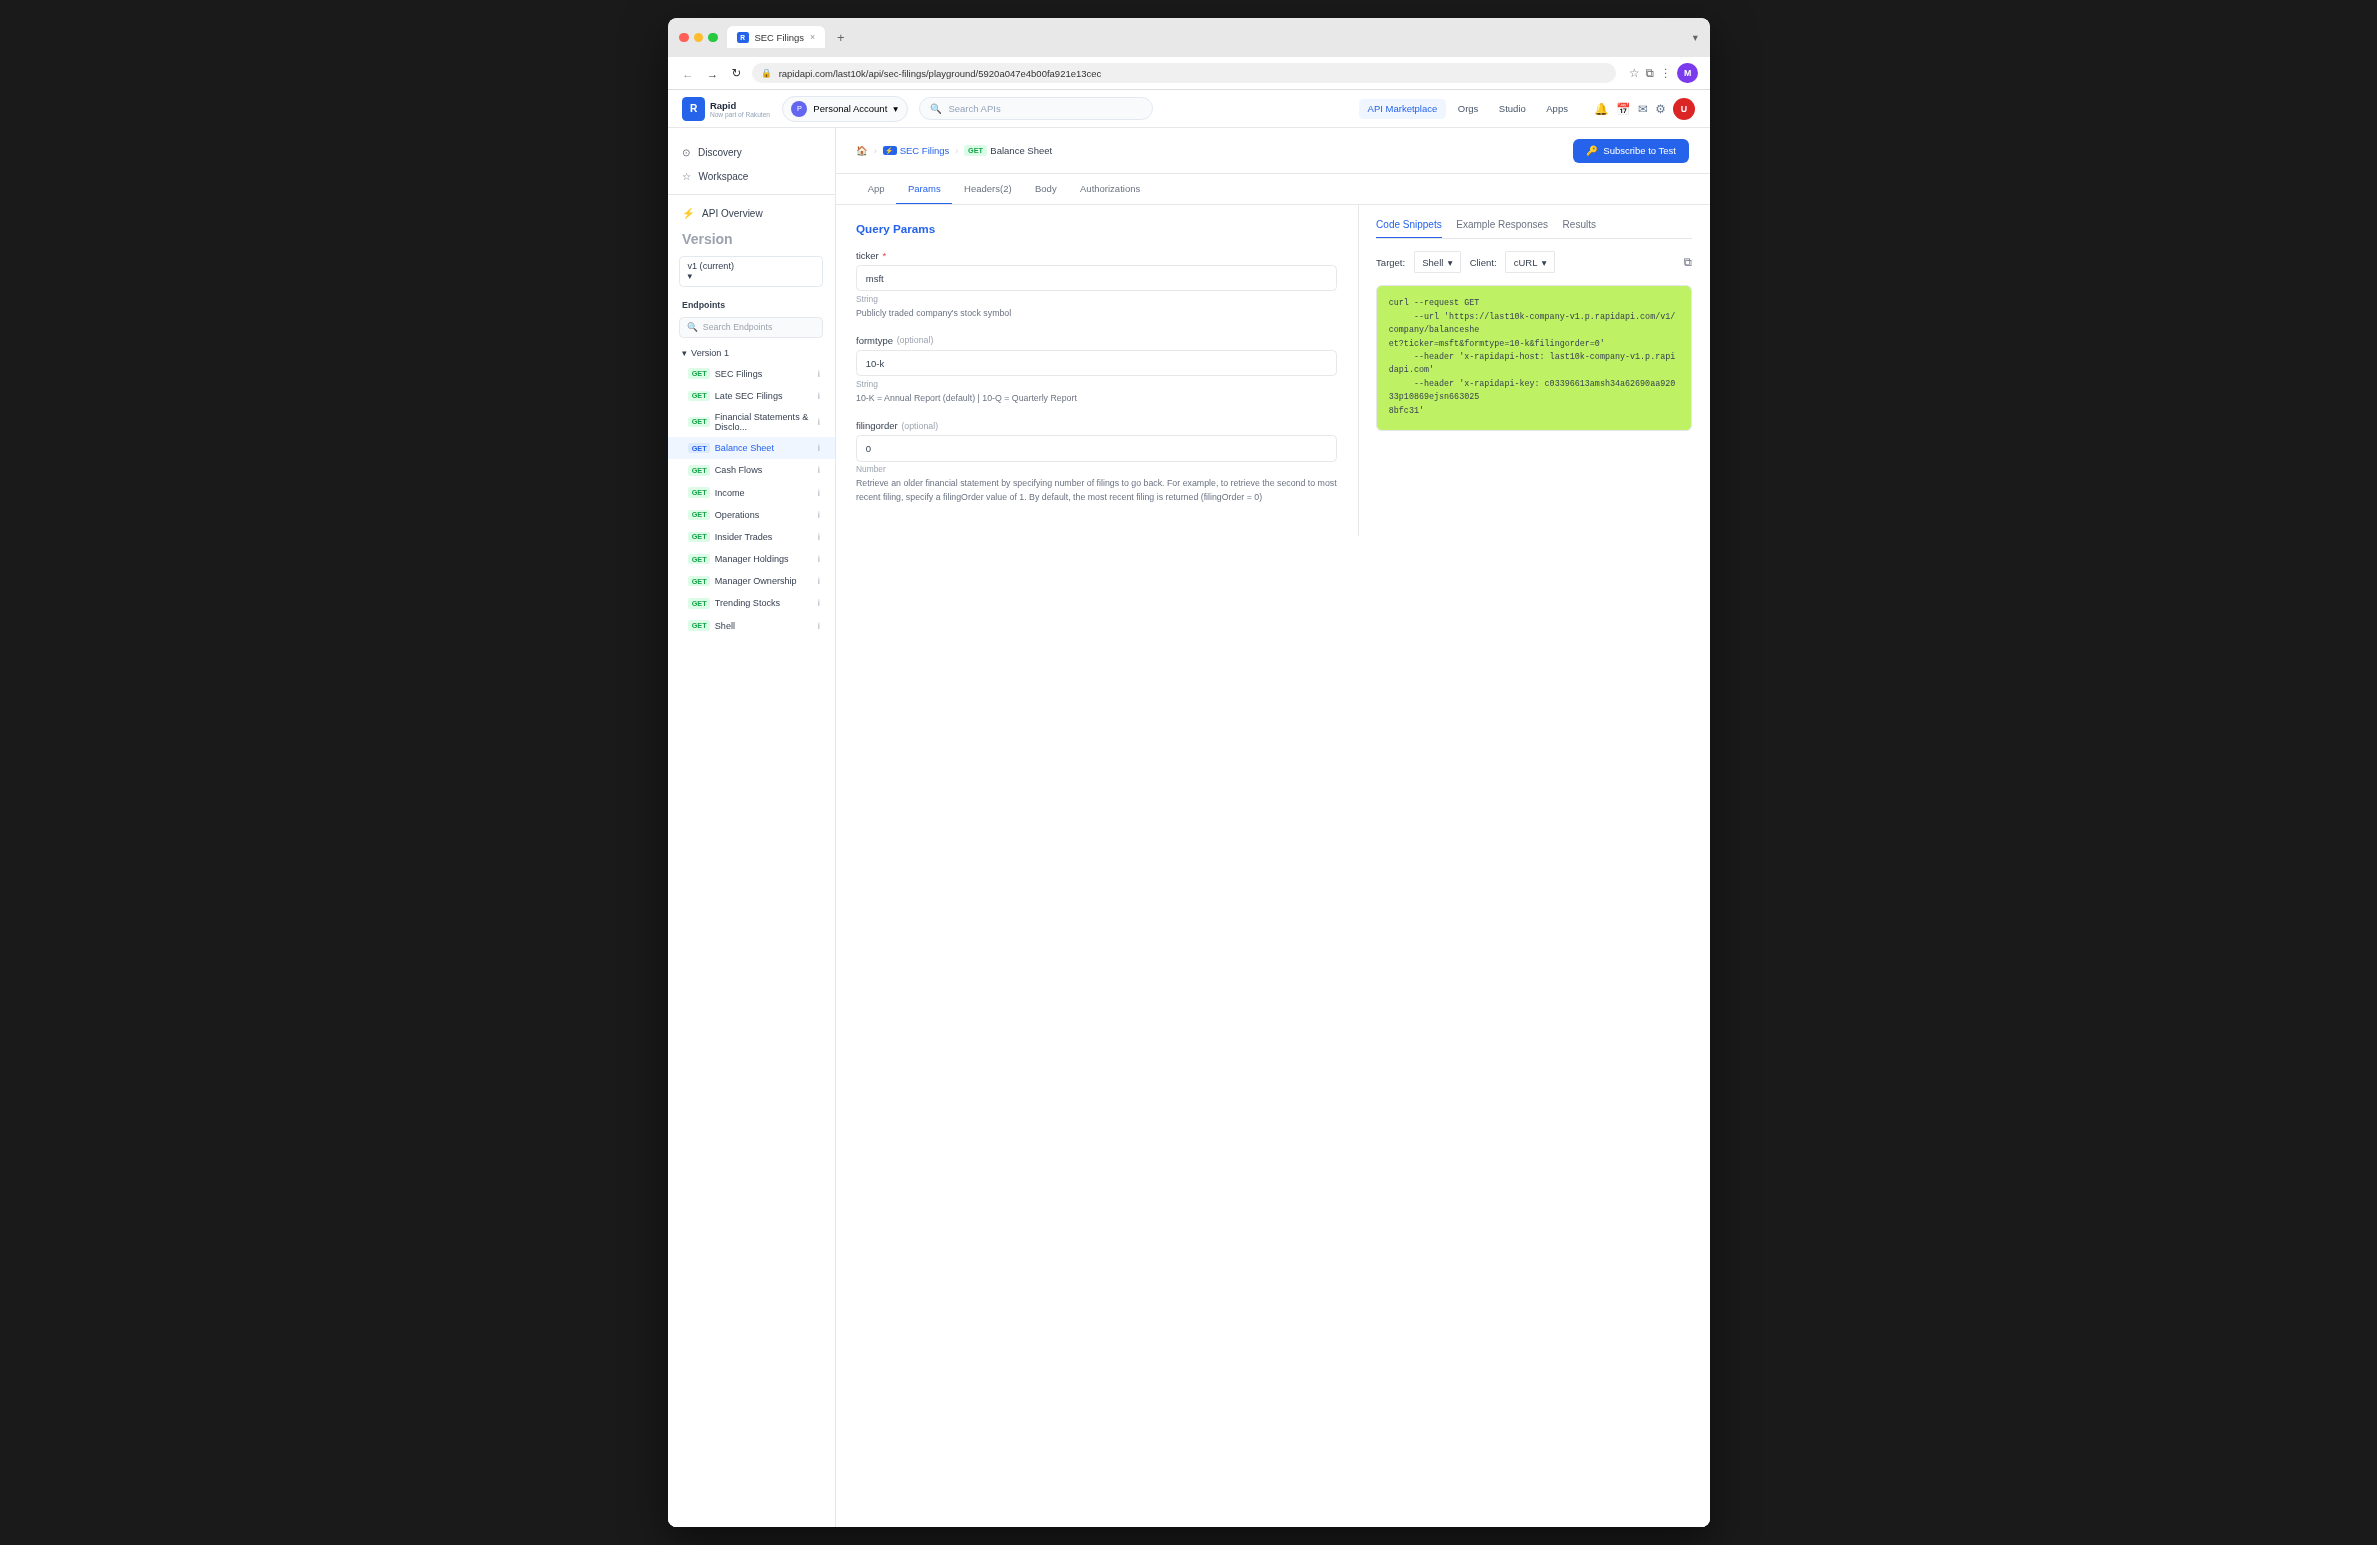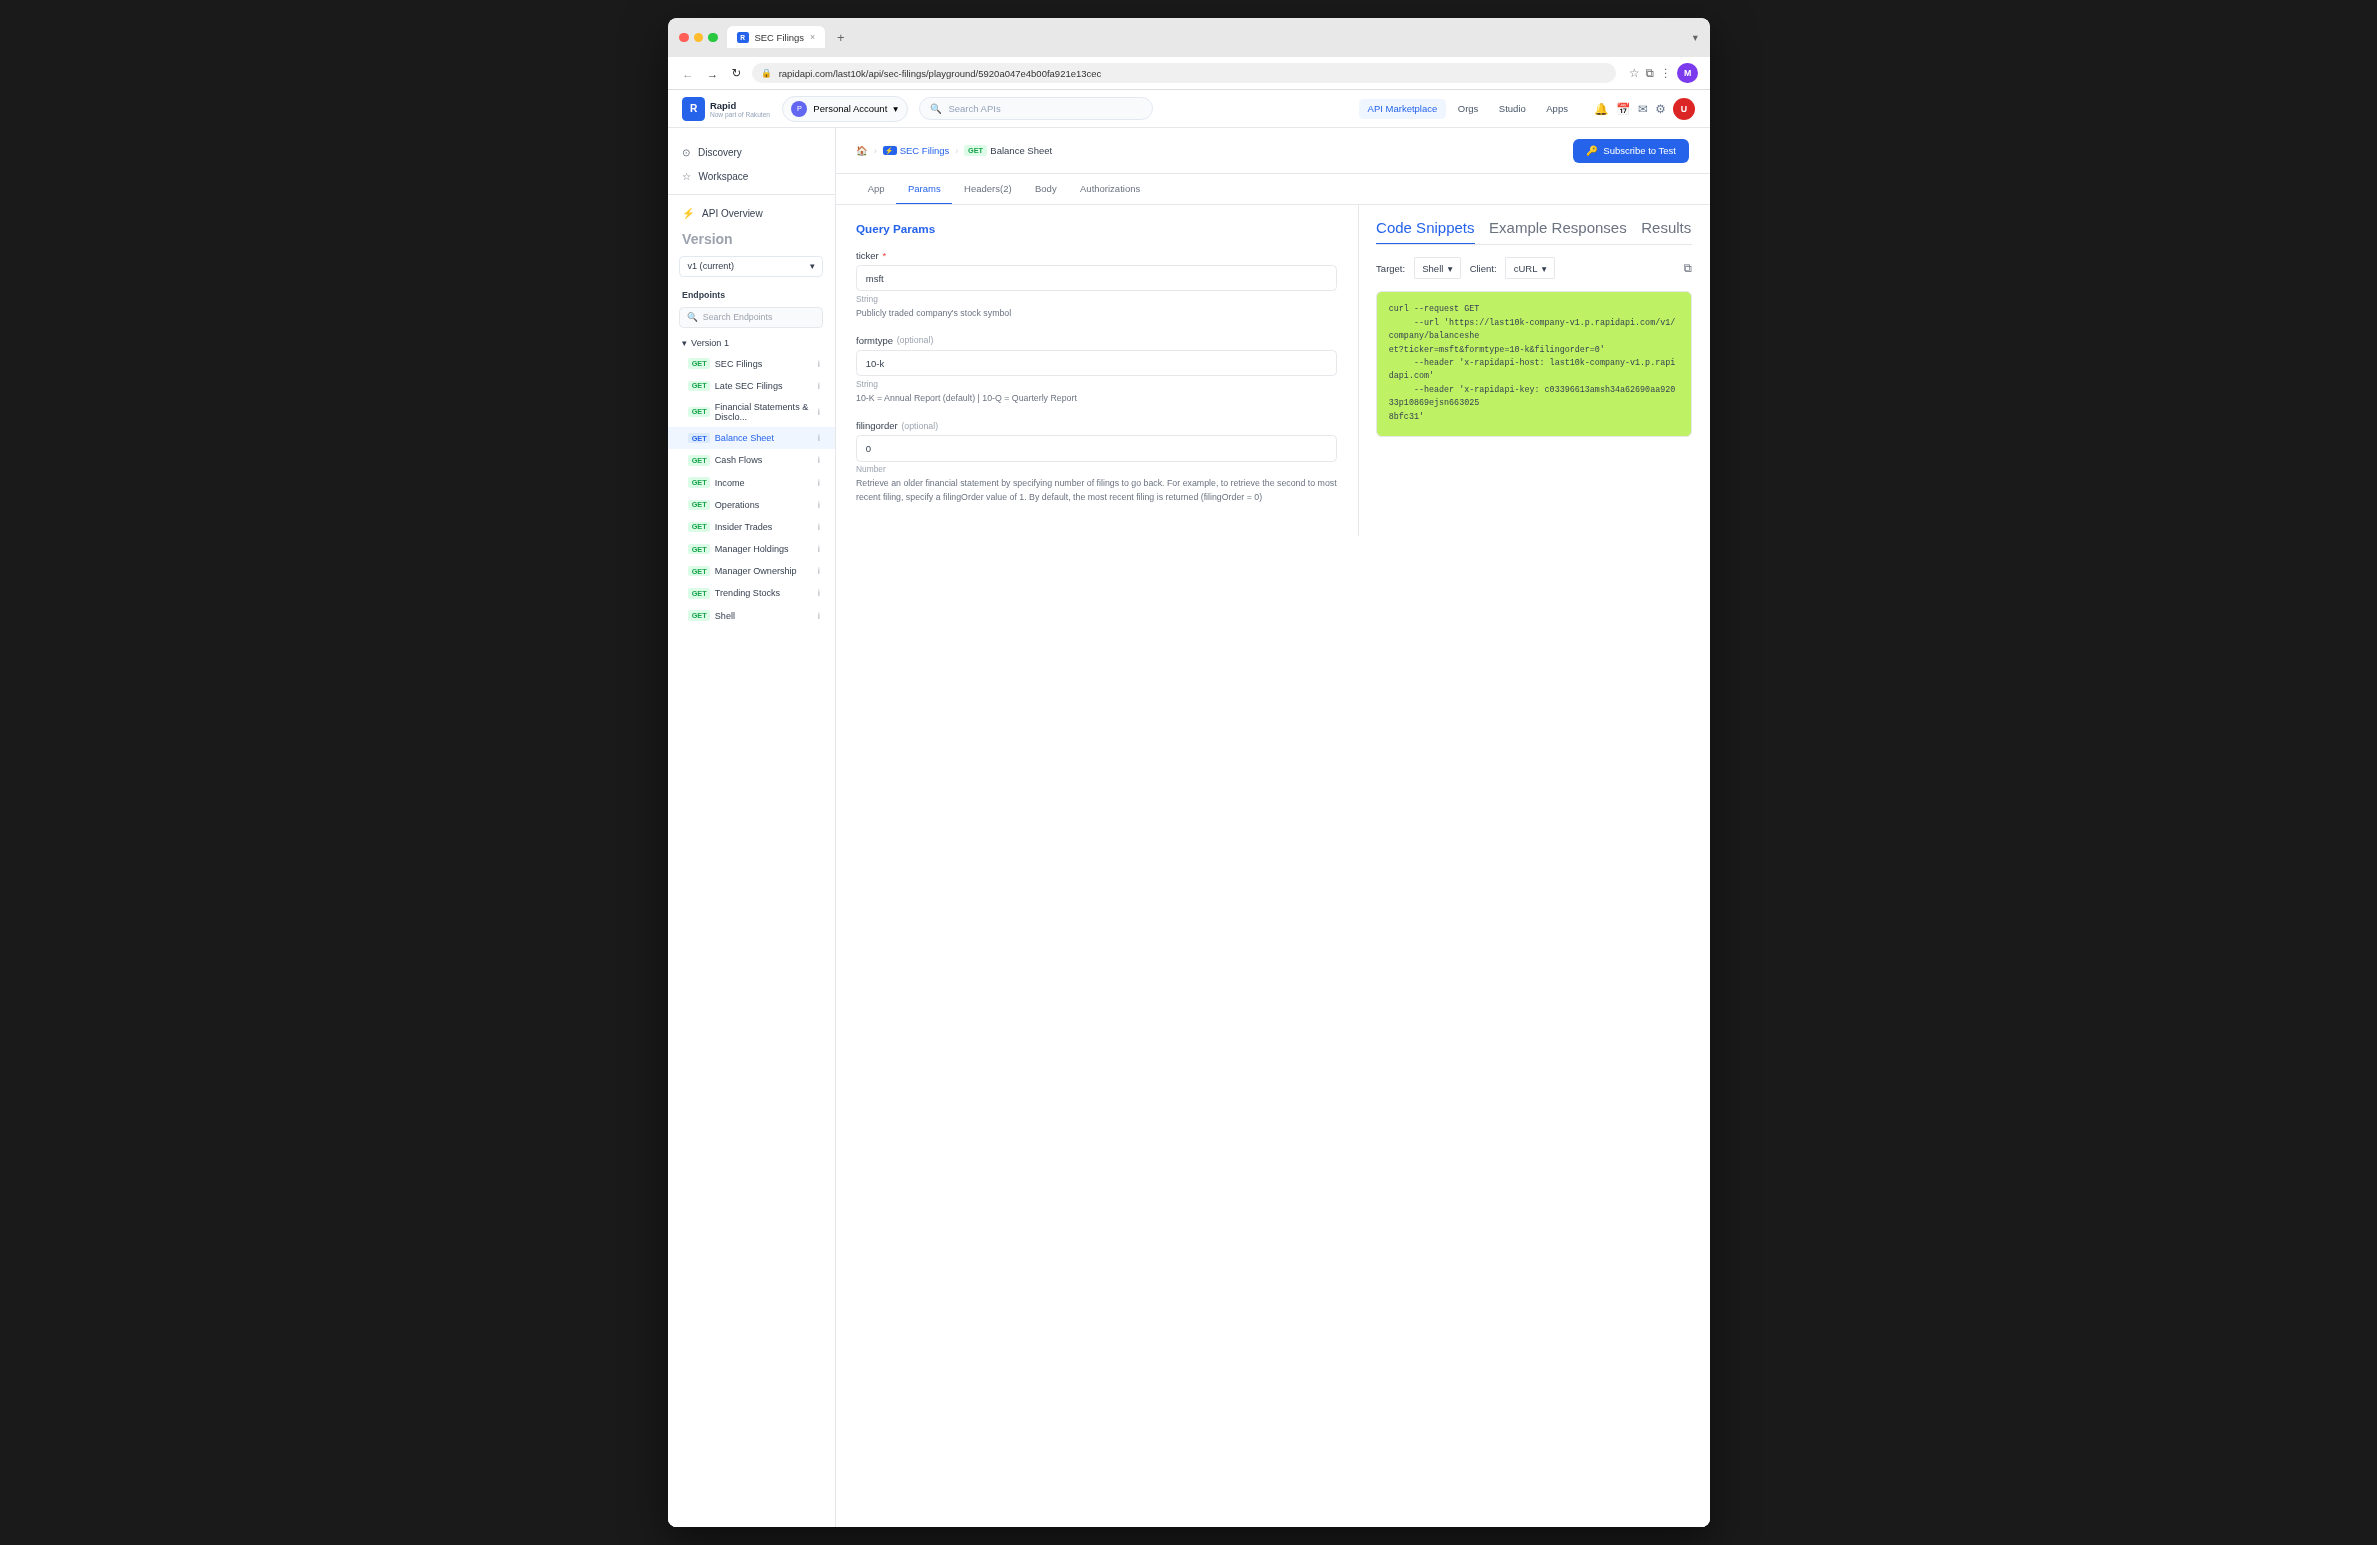--- a/index.html
+++ b/index.html
@@ -260,20 +260,21 @@
       border: 0.7px solid #e2e8f0;
       border-radius: 4.4px;
       padding: 4.4px 7.3px;
       font-size: 9.1px;
       color: #374151;
       background: #fff;
       cursor: pointer;
       display: flex;
       align-items: flex-start;
       justify-content: space-between;
+      flex-direction: column;
     }
     .endpoints-label {
       font-size: 8.8px;
       font-weight: 600;
       color: #374151;
       padding: 7.3px 14.6px 4.4px;
     }
     .endpoint-search {
       margin: 2.9px 11.7px 5.9px;
       background: #f9fafb;
@@ -456,21 +457,21 @@
       line-height: 1.5;
     }
     
     .code-tabs {
       display: flex;
       gap: 14.6px;
       margin-bottom: 11.7px;
       border-bottom: 0.7px solid #e5e7eb;
     }
     .code-tab {
-      font-size: 15px;
+      font-size: 10px;
       color: #6b7280;
       padding-bottom: 7.3px;
       cursor: pointer;
       border-bottom: 1.5px solid transparent;
     }
     .code-tab.active {
       color: #2563eb;
       border-bottom-color: #2563eb;
       font-weight: 500;
     }

